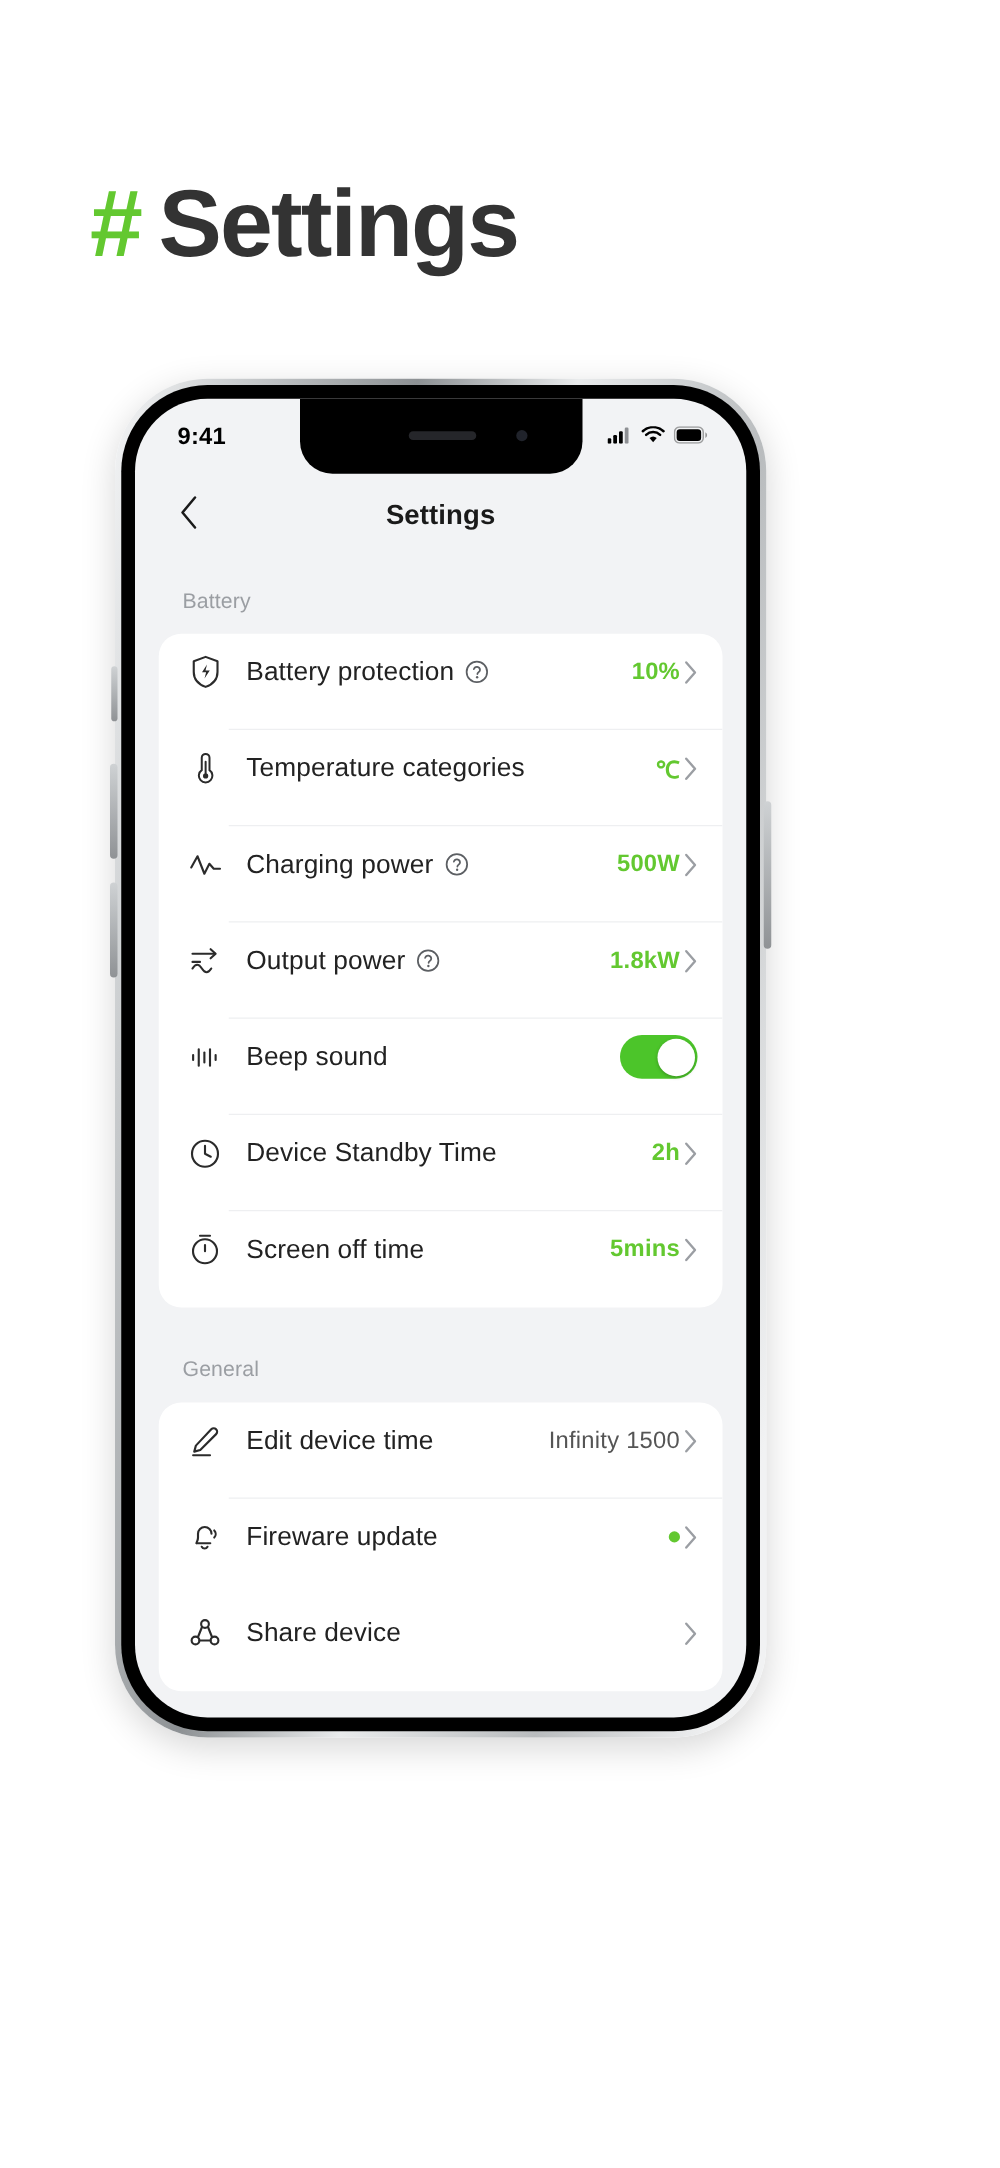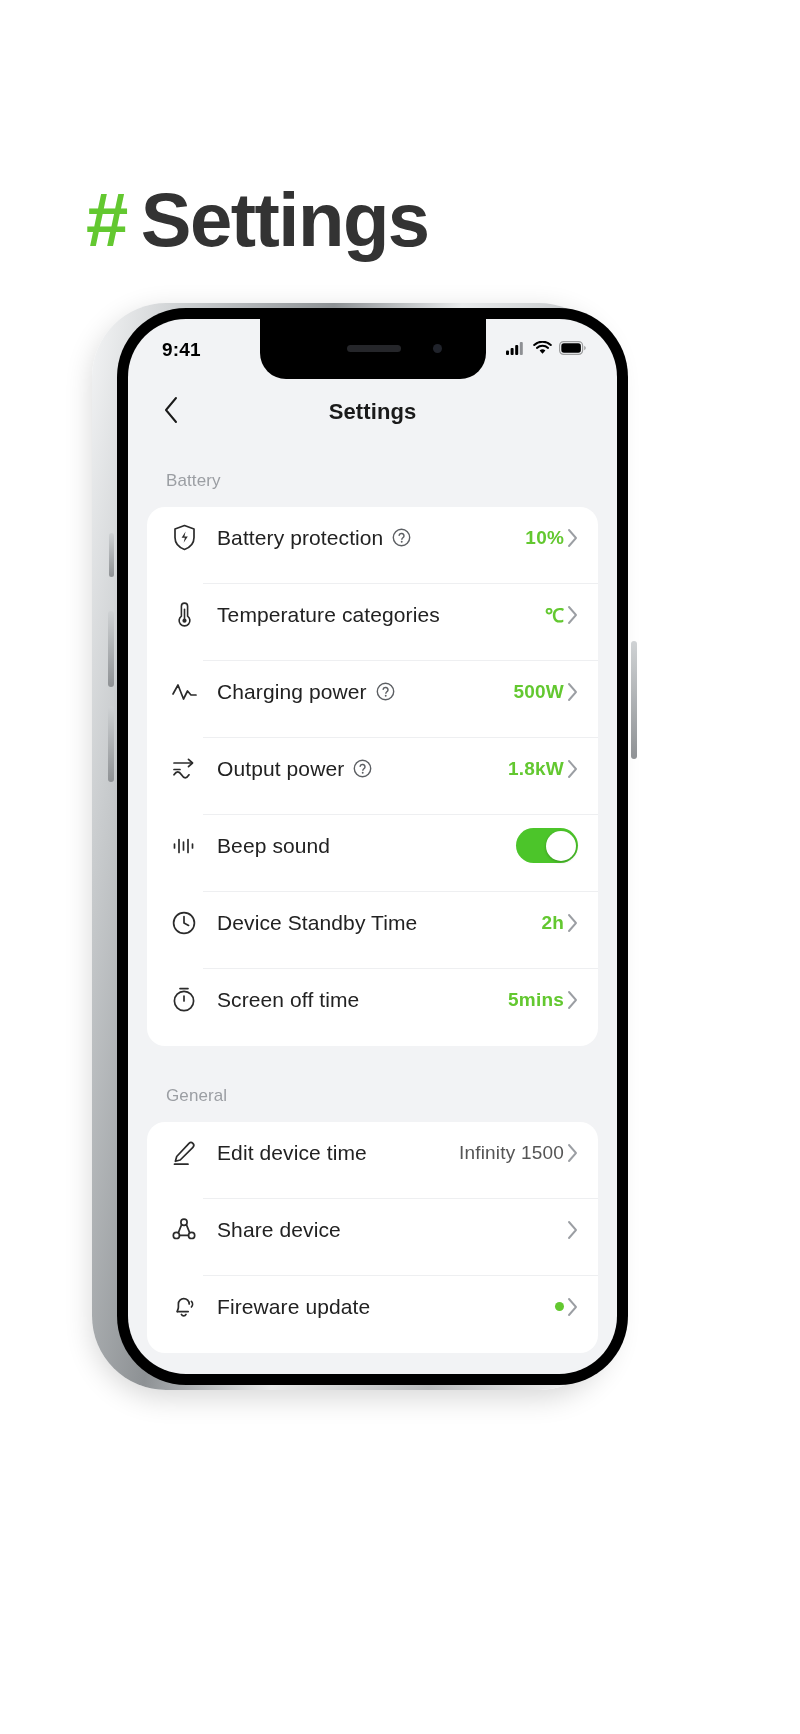--- a/index.html
+++ b/index.html
@@ -8,29 +8,28 @@
     background:#ffffff;
     font-family:"Liberation Sans", sans-serif;
     -webkit-font-smoothing:antialiased;
     overflow:hidden;
     position:relative;
   }
 
   
   #page-title {
     position:absolute;
-    left:86px;
+    left:72px;
     top:140px;
     font-size:76px;
     font-weight:bold;
     letter-spacing:-1.5px;
     color:#333333;
     line-height:1.05;
     white-space:nowrap;
-    margin-top:40px;
   }
   #page-title .hash { color:#63C830; margin-right:14px; }
 
   
   #phone {
     position:absolute;
     left:92px;
     top:303px;
     width:521px;
     height:1087px;
@@ -38,21 +37,20 @@
     background:linear-gradient(100deg,#f4f5f6 0%,#c9ccce 14%,#8d9194 34%,#e9ebec 52%,#b9bcbe 74%,#f1f2f3 94%);
     box-shadow:0 8px 28px rgba(0,0,0,0.16);
     padding:5px;
   }
   #phone-bezel {
     width:100%; height:100%;
     border-radius:69px;
     background:#000000;
     padding:11px;
     position:relative;
-    margin-left:20px;
   }
   
   .side-btn { position:absolute; background:linear-gradient(180deg,#cfd2d4,#8f9295); border-radius:3px; }
   .btn-mute  { left:-8px; top:225px;  width:5px; height:44px; }
   .btn-vol-up{ left:-9px; top:303px;  width:6px; height:76px; }
   .btn-vol-dn{ left:-9px; top:398px;  width:6px; height:76px; }
   .btn-power { right:-9px; top:333px; width:6px; height:118px; }
 
   #screen {
     width:100%; height:100%;
@@ -466,59 +464,59 @@
                 <svg width="11" height="20" viewBox="0 0 11 20">
                     <path d="M2 2 L9 10 L2 18" stroke="#9b9ea3" stroke-width="1.9" fill="none" stroke-linecap="round" stroke-linejoin="round"></path>
                   </svg>
               </span>
             </div>
             <div class="divider"></div>
           </div>
 
           <div class="row">
             <div class="row-icon">
+              <svg width="26" height="27" viewBox="0 0 26 27">
+                <path d="M6.3 18.6 c0-1.6 1.1-2 1.1-4.6 v-3 a5.4 5.4 0 0 1 10.8 0" stroke="#2b2b2b" stroke-width="1.7" fill="none" stroke-linecap="round"></path>
+                <path d="M6.3 18.6 H17.2" stroke="#2b2b2b" stroke-width="1.7" stroke-linecap="round"></path>
+                <path d="M10.4 21.4 a2.6 2.6 0 0 0 4.6 0" stroke="#2b2b2b" stroke-width="1.7" fill="none" stroke-linecap="round"></path>
+                <path d="M20.4 8.4 a4 4 0 0 1 0 5.6" stroke="#2b2b2b" stroke-width="1.7" fill="none" stroke-linecap="round"></path>
+              </svg>
+            </div>
+            <div class="row-label">Fireware update</div>
+            <div class="row-right">
+              <span class="dot-badge"></span>
+              <span class="chevron">
+                <svg width="11" height="20" viewBox="0 0 11 20">
+                    <path d="M2 2 L9 10 L2 18" stroke="#9b9ea3" stroke-width="1.9" fill="none" stroke-linecap="round" stroke-linejoin="round"></path>
+                  </svg>
+              </span>
+            </div>
+
+          </div>
+
+          <div class="row">
+            <div class="row-icon">
               <svg width="26" height="26" viewBox="0 0 26 26">
                 <circle cx="13" cy="5.2" r="3.1" stroke="#2b2b2b" stroke-width="1.7" fill="none"></circle>
                 <circle cx="5.4" cy="18.4" r="3.1" stroke="#2b2b2b" stroke-width="1.7" fill="none"></circle>
                 <circle cx="20.6" cy="18.4" r="3.1" stroke="#2b2b2b" stroke-width="1.7" fill="none"></circle>
                 <path d="M10.6 7.6 L7.4 15.6" stroke="#2b2b2b" stroke-width="1.7" stroke-linecap="round"></path>
                 <path d="M15.4 7.6 L18.6 15.6" stroke="#2b2b2b" stroke-width="1.7" stroke-linecap="round"></path>
                 <path d="M8.6 18.4 H17.4" stroke="#2b2b2b" stroke-width="1.7" stroke-linecap="round"></path>
               </svg>
             </div>
             <div class="row-label">Share device</div>
             <div class="row-right">
               <span class="chevron">
                 <svg width="11" height="20" viewBox="0 0 11 20">
                     <path d="M2 2 L9 10 L2 18" stroke="#9b9ea3" stroke-width="1.9" fill="none" stroke-linecap="round" stroke-linejoin="round"></path>
                   </svg>
               </span>
             </div>
             <div class="divider"></div>
           </div>
 
-          <div class="row">
-            <div class="row-icon">
-              <svg width="26" height="27" viewBox="0 0 26 27">
-                <path d="M6.3 18.6 c0-1.6 1.1-2 1.1-4.6 v-3 a5.4 5.4 0 0 1 10.8 0" stroke="#2b2b2b" stroke-width="1.7" fill="none" stroke-linecap="round"></path>
-                <path d="M6.3 18.6 H17.2" stroke="#2b2b2b" stroke-width="1.7" stroke-linecap="round"></path>
-                <path d="M10.4 21.4 a2.6 2.6 0 0 0 4.6 0" stroke="#2b2b2b" stroke-width="1.7" fill="none" stroke-linecap="round"></path>
-                <path d="M20.4 8.4 a4 4 0 0 1 0 5.6" stroke="#2b2b2b" stroke-width="1.7" fill="none" stroke-linecap="round"></path>
-              </svg>
-            </div>
-            <div class="row-label">Fireware update</div>
-            <div class="row-right">
-              <span class="dot-badge"></span>
-              <span class="chevron">
-                <svg width="11" height="20" viewBox="0 0 11 20">
-                    <path d="M2 2 L9 10 L2 18" stroke="#9b9ea3" stroke-width="1.9" fill="none" stroke-linecap="round" stroke-linejoin="round"></path>
-                  </svg>
-              </span>
-            </div>
-
-          </div>
-
         </div>
 
       </div>
     </div>
   </div>
 </div>
 
 </body></html>

